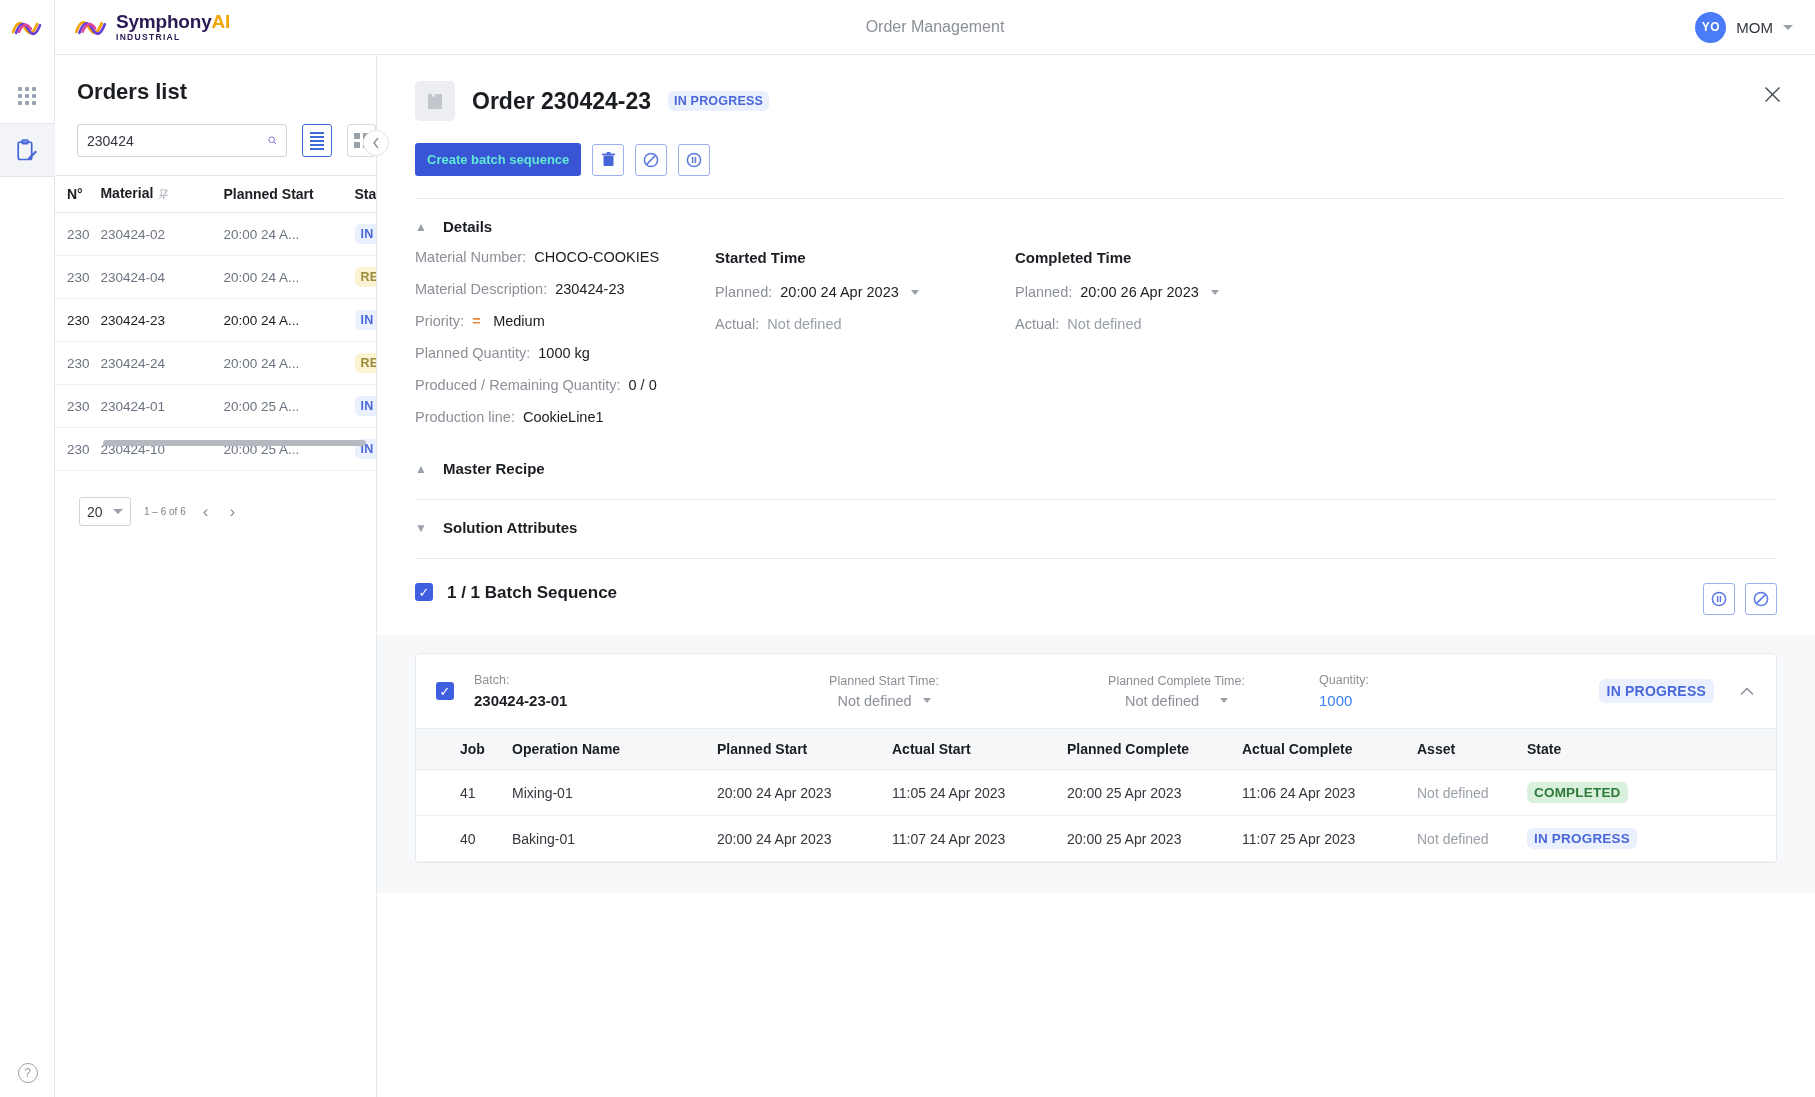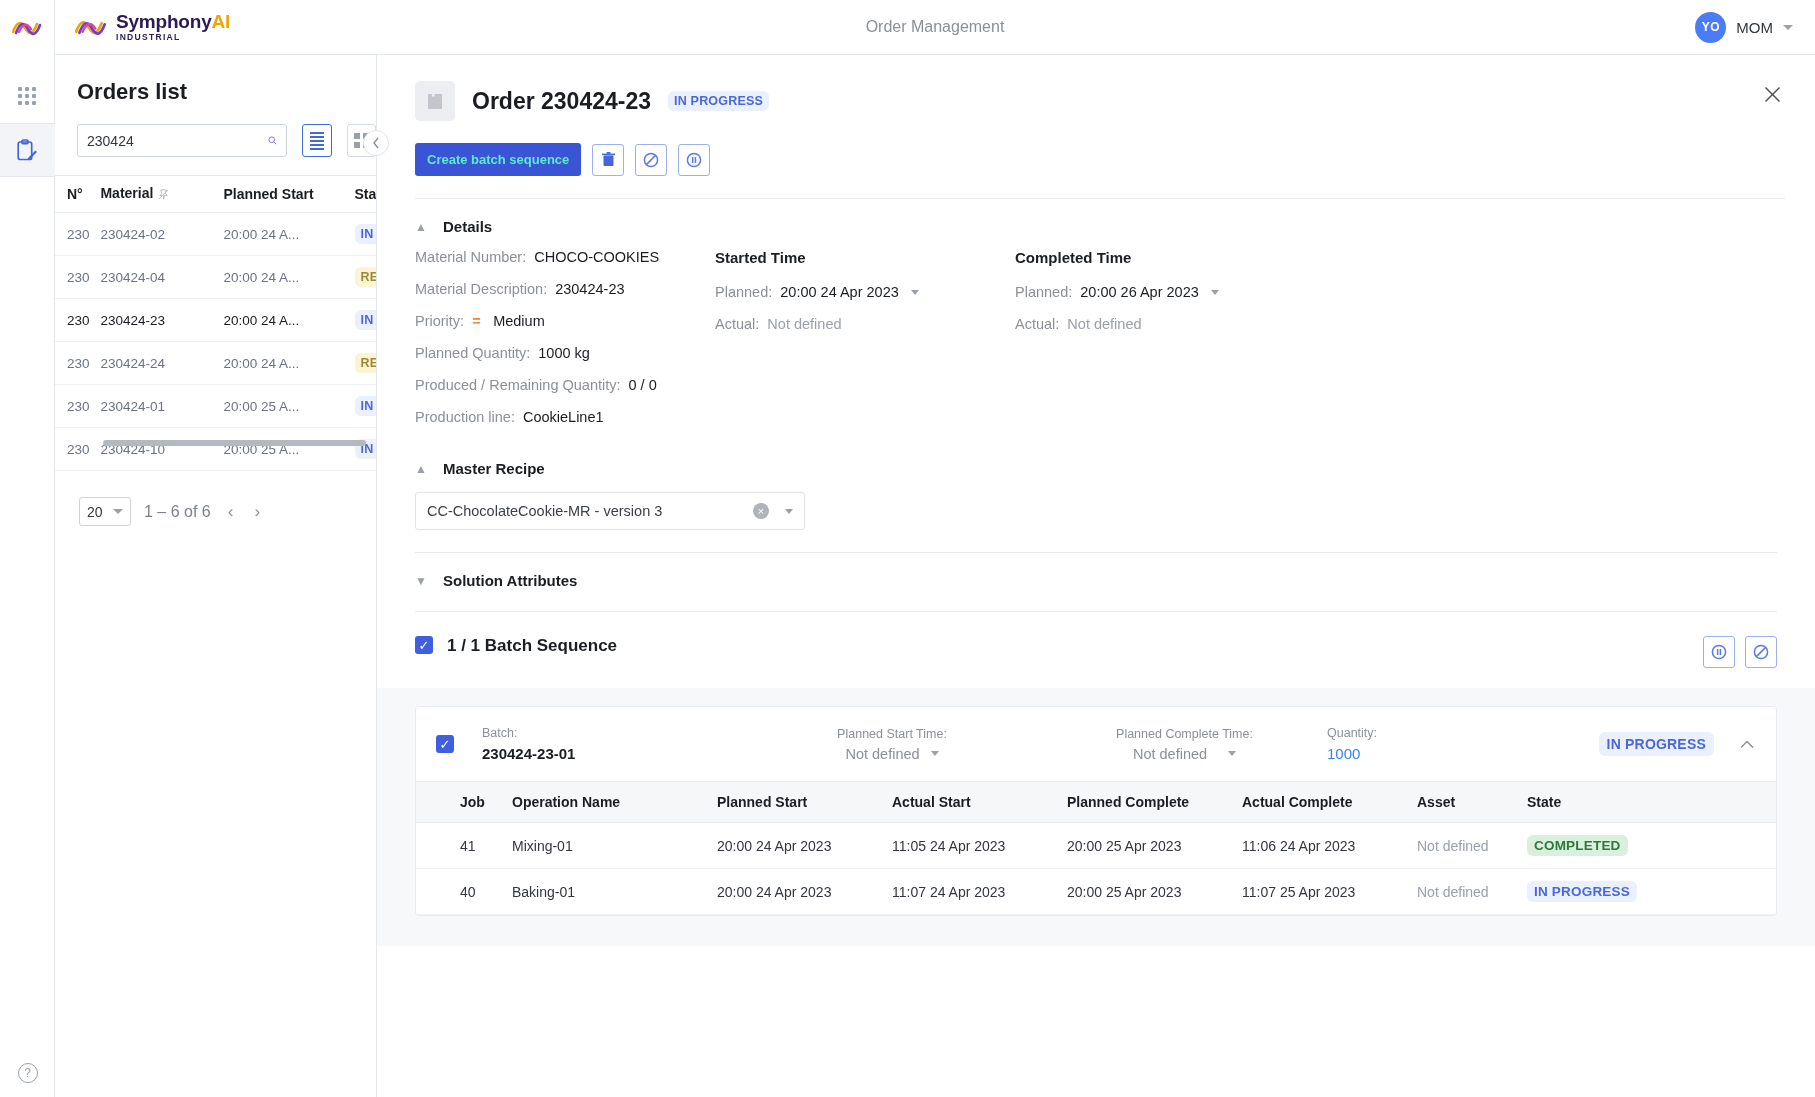--- a/index.html
+++ b/index.html
@@ -121,21 +121,21 @@
   .hscroll-track {
     position: absolute; left: 48px; right: 10px; top: 385px; height: 6px;
     background: #b4b9c0; border-radius: 3px;
   }
   .pager { display: flex; align-items: center; gap: 13px; padding: 26px 0 0 24px; }
   .pg-select {
     width: 52px; height: 29px; border: 1px solid #cfd4dc; border-radius: 3px;
     display: flex; align-items: center; justify-content: space-between; padding: 0 7px;
     font-size: 14px; color: #32363d; cursor: pointer;
   }
-  .pg-range { font-size: 16px; color: #7b8189; }
+  .pg-range { font-size: 10px; color: #7b8189; }
   .pg-arrow { font-size: 17px; color: #8a8f98; cursor: pointer; padding: 0 4px; user-select: none; }
 
   .collapse-handle {
     position: absolute; right: -13px; top: 75px; width: 26px; height: 26px;
     border-radius: 50%; background: #fff; border: 1px solid #e0e3e8;
     display: flex; align-items: center; justify-content: center; cursor: pointer; z-index: 9;
     font-size: 12px; color: #8a8f98;
   }
 
   
@@ -209,21 +209,21 @@
   .bs-actions { margin-left: auto; display: flex; gap: 10px; }
 
   .batch-zone { background: #f7f8fa; padding: 18px 38px 30px 38px; min-height: 200px; }
   .batch-card { background: #fff; border: 1px solid #e7eaee; border-radius: 4px; }
   .batch-row { display: flex; align-items: center; padding: 19px 22px 19px 20px; }
   .bf { display: flex; flex-direction: column; gap: 5px; }
   .bf .lbl { font-size: 12.5px; color: #8b9097; }
   .bf .val { font-size: 15px; font-weight: bold; color: #1a1d21; }
   .bf .val.reg { font-weight: normal; font-size: 14.5px; color: #8b9097; display:flex; align-items:center; gap:7px; }
   .bf.center { align-items: center; }
-  .b-batch { margin-left: 28px; width: 260px; }
+  .b-batch { margin-left: 20px; width: 260px; }
   .b-pstart { width: 300px; text-align: center; }
   .b-pcomp  { width: 285px; text-align: center; }
   .b-qty    { width: 200px; }
   .b-status { margin-left: auto; display: flex; align-items: center; gap: 26px; }
 
   table.jobs { width: 100%; border-collapse: collapse; border-top: 1px solid #e7eaee; }
   table.jobs th {
     font-size: 14px; font-weight: bold; color: #1a1d21; text-align: left;
     background: #f6f7f9; padding: 12px 10px; border-bottom: 1px solid #e7eaee; white-space: nowrap;
   }
@@ -511,25 +511,20 @@
                 <span class="k">Actual:</span>
                 <span class="v muted">Not defined</span>
               </div>
             </div>
           </div>
 
           <div class="sec-head">
             <span class="chev">▲</span>
             <span>Master Recipe</span>
           </div>
-          <div class="recipe-select">
-            <span class="txt">CC-ChocolateCookie-MR - version 3</span>
-            <span class="clear-circ">×</span>
-            <span class="dd-caret"></span>
-          </div>
           <div class="sep"></div>
 
           <div class="sec-head">
             <span class="chev">▼</span>
             <span>Solution Attributes</span>
           </div>
           <div class="sep"></div>
         </div>
 
         <div class="bs-head">

